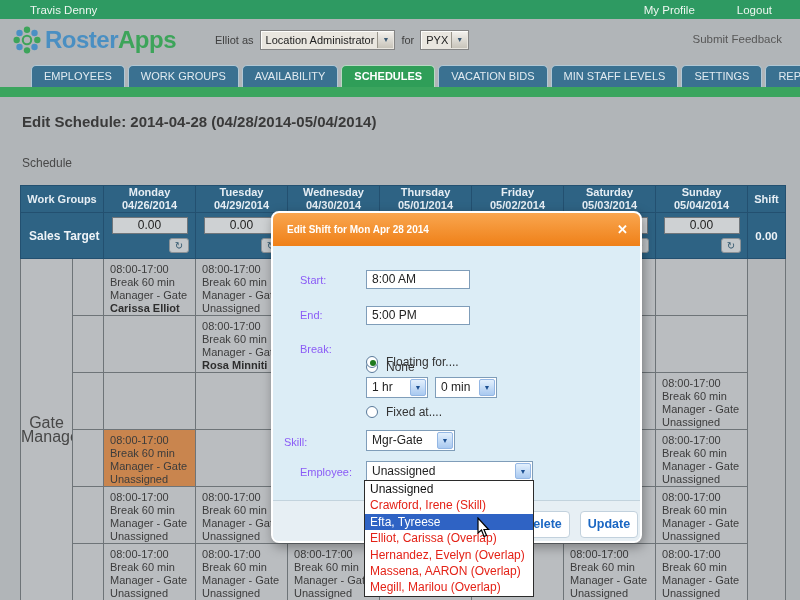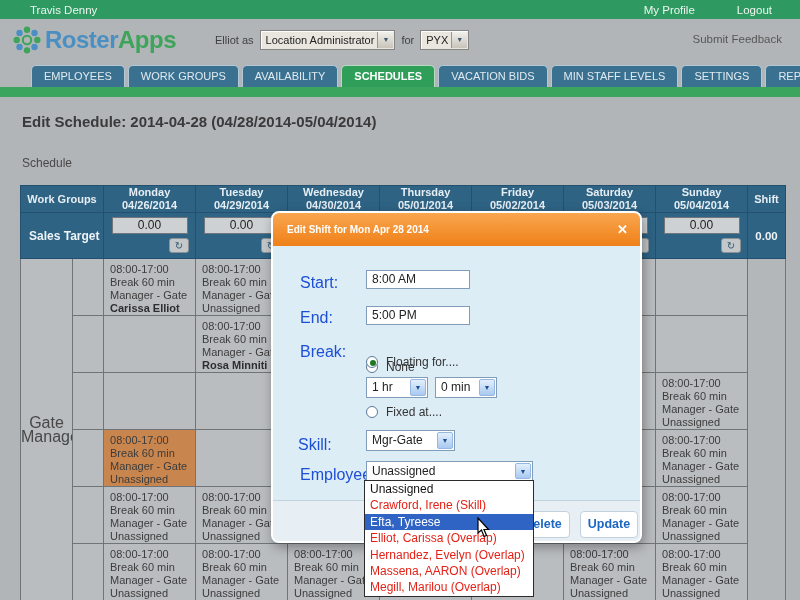--- a/index.html
+++ b/index.html
@@ -66,21 +66,21 @@
   .totbody { background:#b4b7ba; }
   .assignee.bold { font-weight:bold; color:#2e2e2e; }
 
   
   .modal { position:absolute; left:271px; top:211px; width:371px; height:332px; background:#dcedf6;
            border:2px solid #ffffff; border-radius:8px; box-shadow:2px 4px 12px rgba(0,0,0,0.35); z-index:10; }
   .modal-hdr { position:absolute; left:0; top:0; right:0; height:33px; border-radius:6px 6px 0 0;
                background:linear-gradient(#f9a64f,#ef8018); }
   .modal-title { position:absolute; left:14px; top:0; line-height:33px; font-size:10px; font-weight:bold; color:#ffffff; }
   .modal-close { position:absolute; right:12px; top:0; line-height:33px; font-size:13px; font-weight:bold; color:#ffffff; cursor:pointer; }
-  .mlabel { position:absolute; font-size:16px; color:#1d4ed8; }
+  .mlabel { position:absolute; font-size:11px; color:#8b5cf6; }
   .minput { position:absolute; height:19px; background:#ffffff; border:1px solid #7f9db9;
             font-size:12px; color:#222; line-height:17px; padding-left:5px; }
   .xpselect { position:absolute; height:21px; background:#ffffff; border:1px solid #7f9db9;
               font-size:12px; color:#222; line-height:19px; padding:0 20px 0 5px; white-space:nowrap; }
   .xpselect .arrow-btn { position:absolute; right:1px; top:1px; bottom:1px; width:16px;
               background:linear-gradient(#e3f0fd,#a9c9f0); border:1px solid #94b7e4; border-radius:2px;
               display:flex; align-items:center; justify-content:center; font-size:7px; color:#1c4f91; }
   .radio-row { position:absolute; left:93px; display:flex; align-items:center; font-size:12px; color:#333; }
   .radio { width:12px; height:12px; border-radius:50%; background:#fff; border:1px solid #5a7a9a;
            margin-right:8px; position:relative; }
@@ -408,21 +408,21 @@
     </div>
     <div class="xpselect" style="left:162px; top:164px; width:62px;">
       <span>0 min</span>
       <span class="arrow-btn">▼</span>
     </div>
     <div class="radio-row" style="top:192px;">
       <span class="radio"></span>
       <span>Fixed at....</span>
     </div>
 
-    <span class="mlabel" style="left:25px; top:223px;">Skill:</span>
+    <span class="mlabel" style="left:11px; top:223px;">Skill:</span>
     <div class="xpselect" style="left:93px; top:217px; width:89px;">
       <span>Mgr-Gate</span>
       <span class="arrow-btn">▼</span>
     </div>
 
     <span class="mlabel" style="left:27px; top:253px;">Employee:</span>
     <div class="xpselect" style="left:93px; top:248px; width:167px; height:20px;">
       <span>Unassigned</span>
       <span class="arrow-btn">▼</span>
     </div>

